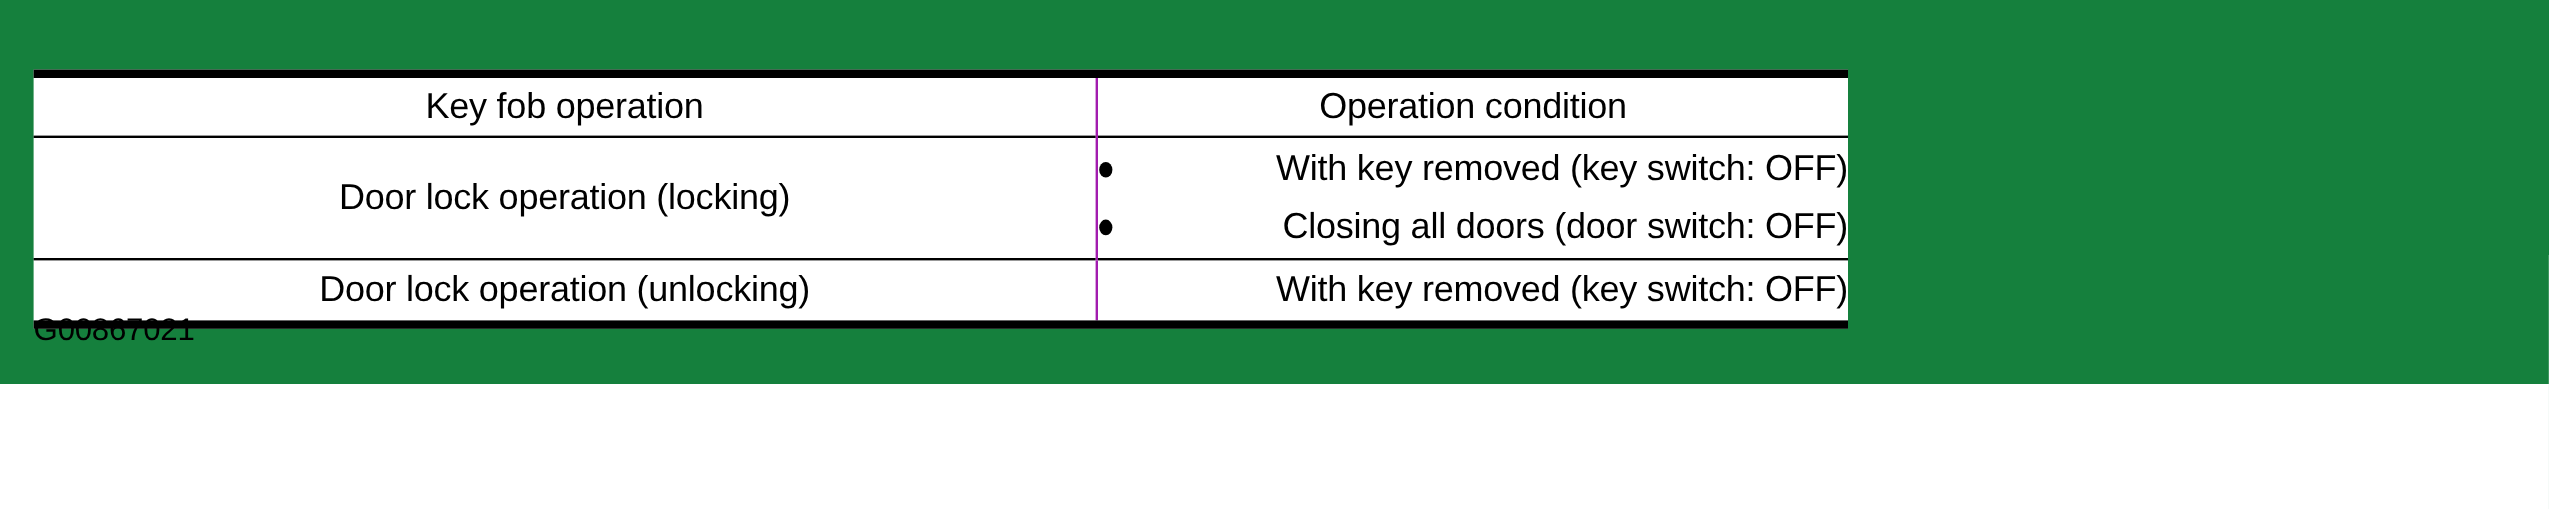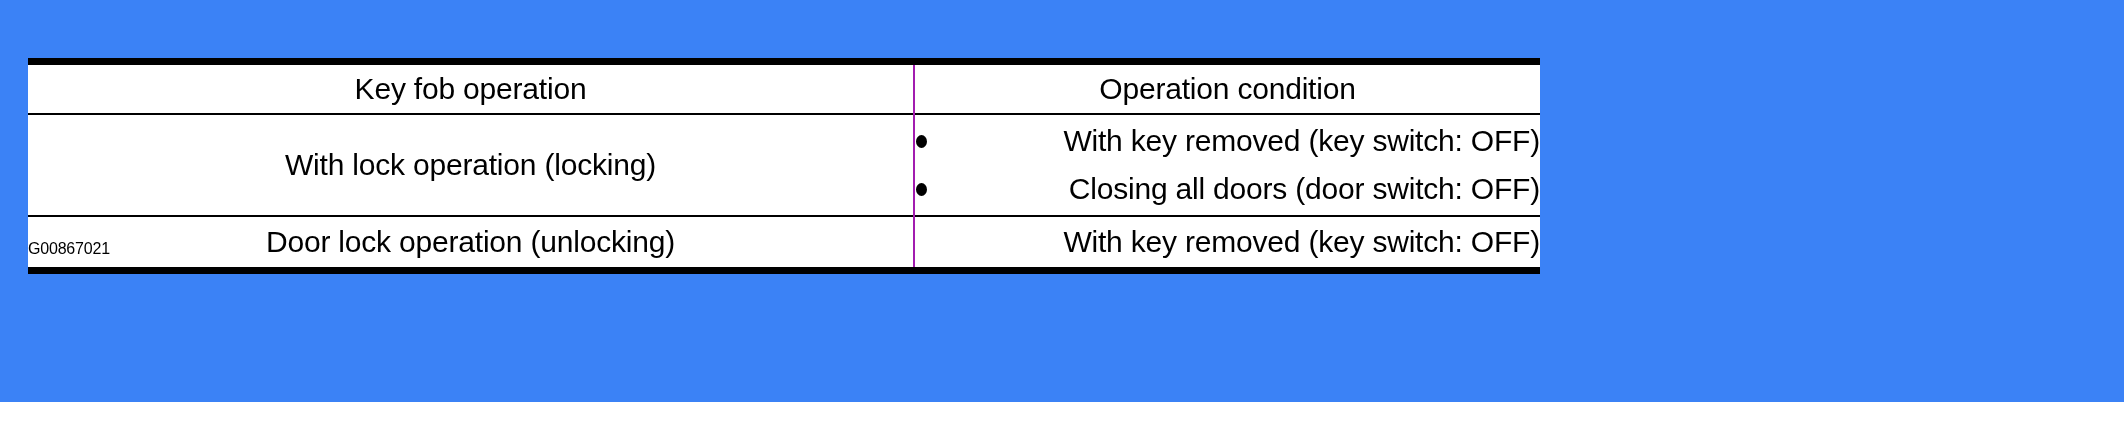--- a/index.html
+++ b/index.html
@@ -15,22 +15,22 @@
     font-family: "Liberation Sans", "DejaVu Sans", sans-serif;
     color: #000000;
     -webkit-font-smoothing: none;
     overflow: hidden;
   }
 
   
   #page {
     position: relative;
     width: 2124px;
-    height: 402px;
-    background: #3b82f6;
+    height: 320px;
+    background: #15803d;
   }
 
   
   #figure-table {
     position: absolute;
     left: 28px;
     top: 58px;
     width: 1512px;
   }
 
@@ -149,22 +149,22 @@
   .plain-cond {
     font-size: 30px;
     line-height: 1.2;
     white-space: nowrap;
   }
 
   
   #figure-caption {
     position: absolute;
     left: 28px;
-    top: 240px;
-    font-size: 16px;
+    top: 260px;
+    font-size: 26px;
     line-height: 1.1;
     letter-spacing: -0.2px;
     color: #000000;
     white-space: nowrap;
   }
 </style>
 </head>
 <body>
 
 <div id="page">
@@ -181,21 +181,21 @@
             <span class="head-text">Key fob operation</span>
           </th>
           <th class="cell-center col-right">
             <span class="head-text">Operation condition</span>
           </th>
         </tr>
       </thead>
       <tbody>
         <tr class="row-body row-locking">
           <td class="cell-center col-left">
-            <span class="rowlabel">With lock operation (locking)</span>
+            <span class="rowlabel">Door lock operation (locking)</span>
           </td>
           <td class="cell-left col-right">
             <ul class="cond-list">
               <li>
                 <span class="bullet-dot"></span>
                 <span>With key removed (key switch: OFF)</span>
               </li>
               <li>
                 <span class="bullet-dot"></span>
                 <span>Closing all doors (door switch: OFF)</span>

